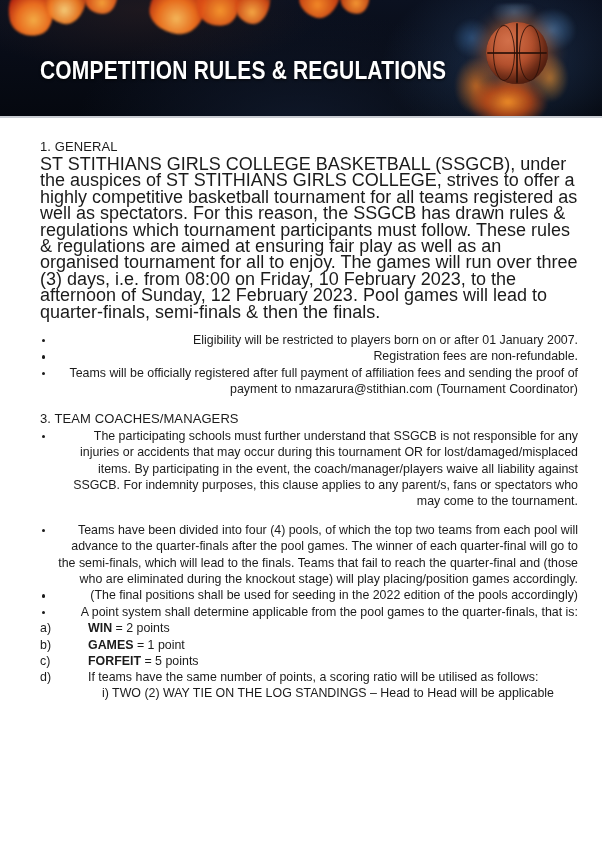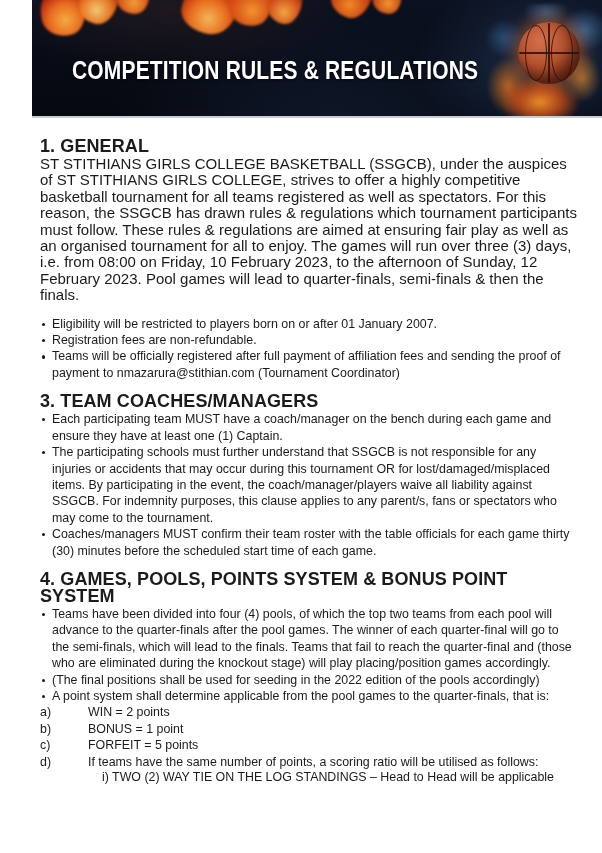--- a/index.html
+++ b/index.html
@@ -10,21 +10,20 @@
     background: #ffffff;
     font-family: "Liberation Sans", sans-serif;
   }
 
   .page {
     position: relative;
     width: 602px;
     height: 853px;
     background: #ffffff;
     overflow: hidden;
-    padding-left: 32px;
   }
 
   
   .banner {
     position: relative;
     width: 602px;
     height: 118px;
     background: #080c16;
     overflow: hidden;
   }
@@ -144,59 +143,60 @@
     top: 138px;
     width: 538px;
     color: #1b1b1b;
     font-size: 12.4px;
     line-height: 16.4px;
   }
 
   .section { margin-bottom: 12px; }
 
   .sec-heading {
-    font-weight: bold;
-    font-size: 18px;
+    font-weight: normal;
+    font-size: 13px;
     line-height: 17px;
     letter-spacing: 0.1px;
     margin-bottom: 1px;
   }
 
   .para {
-    font-size: 15px;
+    font-size: 18px;
     line-height: 16.4px;
     text-align: left;
   }
 
   ul.bullets { list-style: none; }
   ul.bullets > li {
     position: relative;
     padding-left: 12px;
     margin-bottom: 0px;
     line-height: 16.4px;
+    text-align: right;
   }
   ul.bullets > li::before {
     content: "";
     position: absolute;
     left: 2px;
     top: 7px;
     width: 3.2px;
     height: 3.2px;
     border-radius: 50%;
     background: #1b1b1b;
   }
 
   .lettered { list-style: none; }
   .lettered > li {
     display: flex;
     line-height: 16.4px;
   }
   .lettered .lt-label { width: 48px; flex: 0 0 48px; }
   .lettered .lt-body  { flex: 1 1 auto; }
-  .lettered .lt-body b { font-weight: normal; margin-top: 10px; }
+  .lettered .lt-body b { font-weight: bold; margin-top: 10px; }
 
   .roman {
     margin-left: 62px;
     line-height: 14px;
   }
 </style>
 </head>
 <body>
 
 <div class="page">
@@ -240,42 +240,39 @@
       <ul class="bullets">
         <li>Eligibility will be restricted to players born on or after 01 January 2007.</li>
         <li>Registration fees are non-refundable.</li>
         <li>Teams will be officially registered after full payment of affiliation fees and sending the proof of payment to nmazarura@stithian.com (Tournament Coordinator)</li>
       </ul>
     </div>
 
     <div class="section">
       <div class="sec-heading">3. TEAM COACHES/MANAGERS</div>
       <ul class="bullets">
-        <li>Each participating team MUST have a coach/manager on the bench during each game and ensure they have at least one (1) Captain.</li>
         <li>The participating schools must further understand that SSGCB is not responsible for any injuries or accidents that may occur during this tournament OR for lost/damaged/misplaced items. By participating in the event, the coach/manager/players waive all liability against SSGCB. For indemnity purposes, this clause applies to any parent/s, fans or spectators who may come to the tournament.</li>
-        <li>Coaches/managers MUST confirm their team roster with the table officials for each game thirty (30) minutes before the scheduled start time of each game.</li>
-      </ul>
-    </div>
-
-    <div class="section">
-      <div class="sec-heading">4. GAMES, POOLS, POINTS SYSTEM &amp; BONUS POINT SYSTEM</div>
+      </ul>
+    </div>
+
+    <div class="section">
       <ul class="bullets">
         <li>Teams have been divided into four (4) pools, of which the top two teams from each pool will advance to the quarter-finals after the pool games. The winner of each quarter-final will go to the semi-finals, which will lead to the finals. Teams that fail to reach the quarter-final and (those who are eliminated during the knockout stage) will play placing/position games accordingly.</li>
         <li>(The final positions shall be used for seeding in the 2022 edition of the pools accordingly)</li>
         <li>A point system shall determine applicable from the pool games to the quarter-finals, that is:</li>
       </ul>
 
       <ul class="lettered">
         <li>
           <span class="lt-label">a)</span>
           <span class="lt-body"><b>WIN</b><span> = 2 points</span></span>
         </li>
         <li>
           <span class="lt-label">b)</span>
-          <span class="lt-body"><b>BONUS</b><span> = 1 point</span></span>
+          <span class="lt-body"><b>GAMES</b><span> = 1 point</span></span>
         </li>
         <li>
           <span class="lt-label">c)</span>
           <span class="lt-body"><b>FORFEIT</b><span> = 5 points</span></span>
         </li>
         <li>
           <span class="lt-label">d)</span>
           <span class="lt-body"><span>If teams have the same number of points, a scoring ratio will be utilised as follows:</span></span>
         </li>
       </ul>

